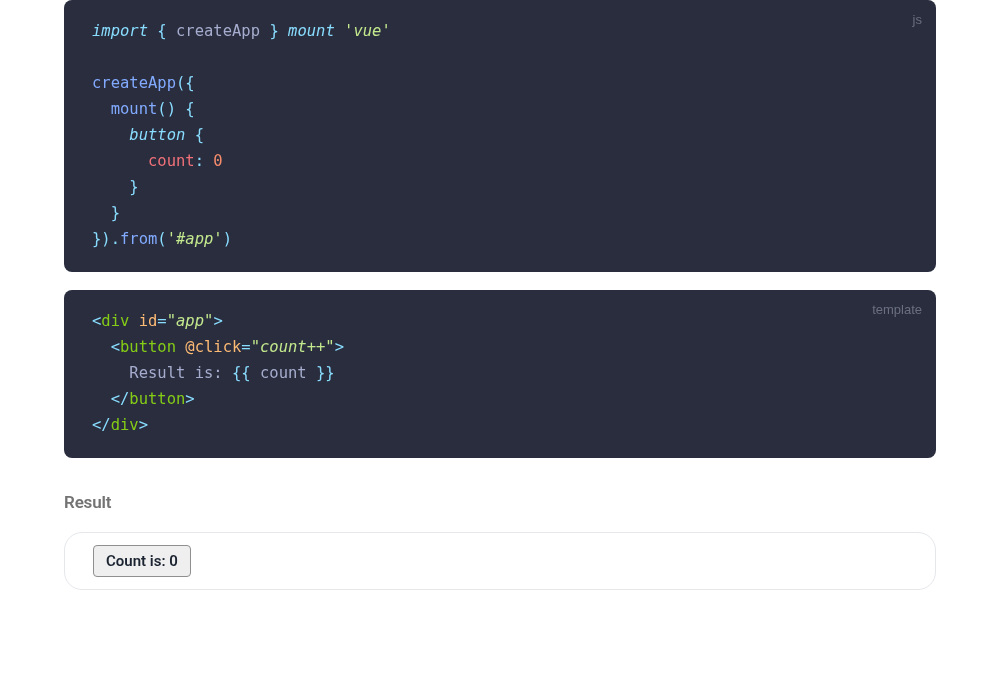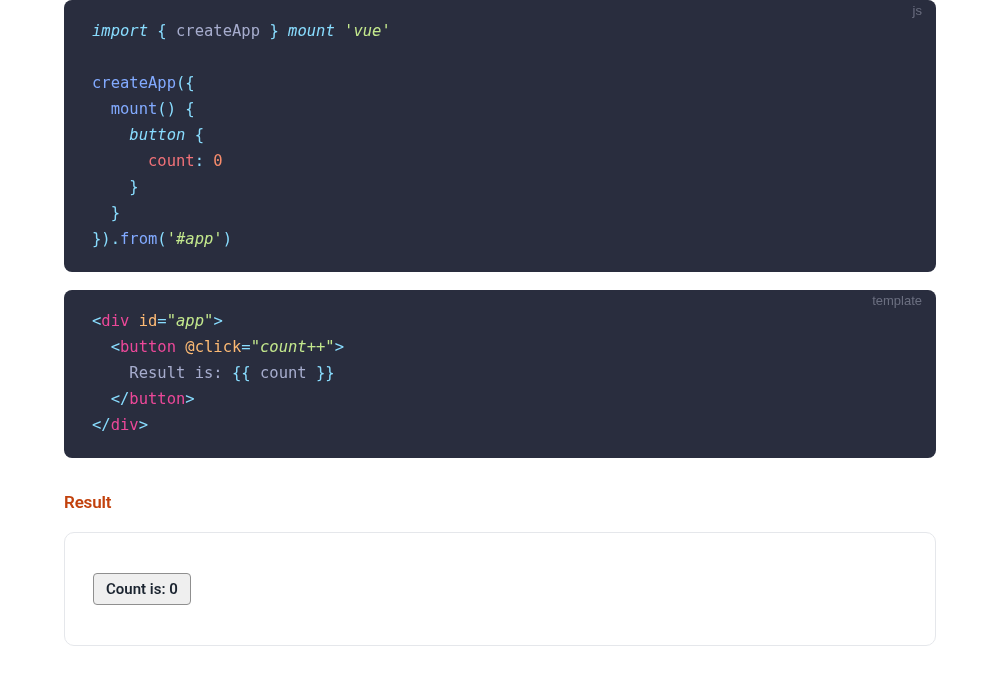--- a/index.html
+++ b/index.html
@@ -19,52 +19,52 @@
       position: relative;
       margin-bottom: 18px;
       font-family: ui-monospace, SFMono-Regular, "SF Mono", Menlo, Monaco, Consolas, monospace;
       font-size: 15.5px;
       line-height: 1.68;
       color: #a6accd;
       overflow: hidden;
     }
     .code-block .lang-label {
       position: absolute;
-      top: 0;
+      top: 9px;
       right: 14px;
       font-size: 13px;
       color: #6b6f80;
       font-family: -apple-system, BlinkMacSystemFont, sans-serif;
     }
     pre { white-space: pre; }
     .tok-keyword { color: #89ddff; font-style: italic; }
     .tok-punct { color: #89ddff; }
     .tok-fn { color: #82aaff; }
     .tok-str { color: #c3e88d; font-style: italic; }
     .tok-prop { color: #f07178; }
     .tok-num { color: #f78c6c; }
     .tok-tag-angle { color: #89ddff; }
-    .tok-tag-name { color: #ec4899; }
+    .tok-tag-name { color: #84cc16; }
     .tok-attr-name { color: #fdba74; }
     .tok-attr-eq { color: #89ddff; }
     .tok-text { color: #a6accd; }
     .tok-interp-brace { color: #89ddff; }
 
     .result-heading {
       font-size: 17px;
       font-weight: 600;
-      color: #c2410c;
+      color: #737373;
       margin-top: 34px;
       margin-bottom: 20px;
       letter-spacing: -0.01em;
     }
     .result-box {
       border: 1px solid #e5e7eb;
-      border-radius: 10px;
-      padding: 40px 28px;
+      border-radius: 18px;
+      padding: 12px 28px;
       background: #ffffff;
     }
     .demo-button {
       background: #efefef;
       border: 1px solid #8f8f8f;
       border-radius: 4px;
       padding: 6px 12px;
       font-size: 15px;
       font-weight: 600;
       color: #1b2430;

